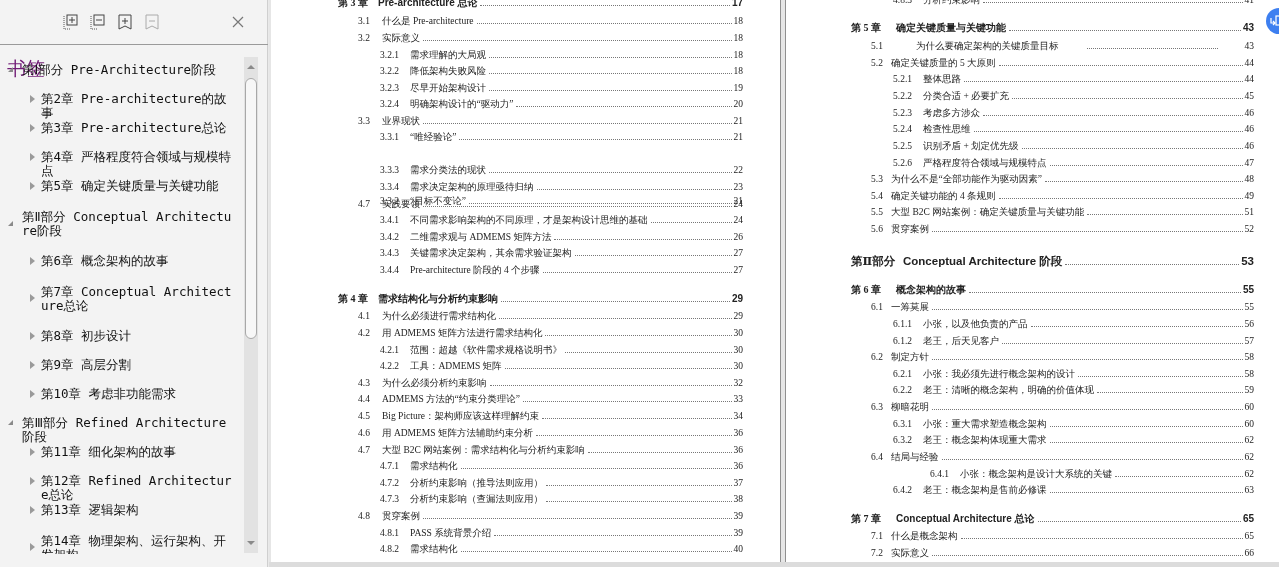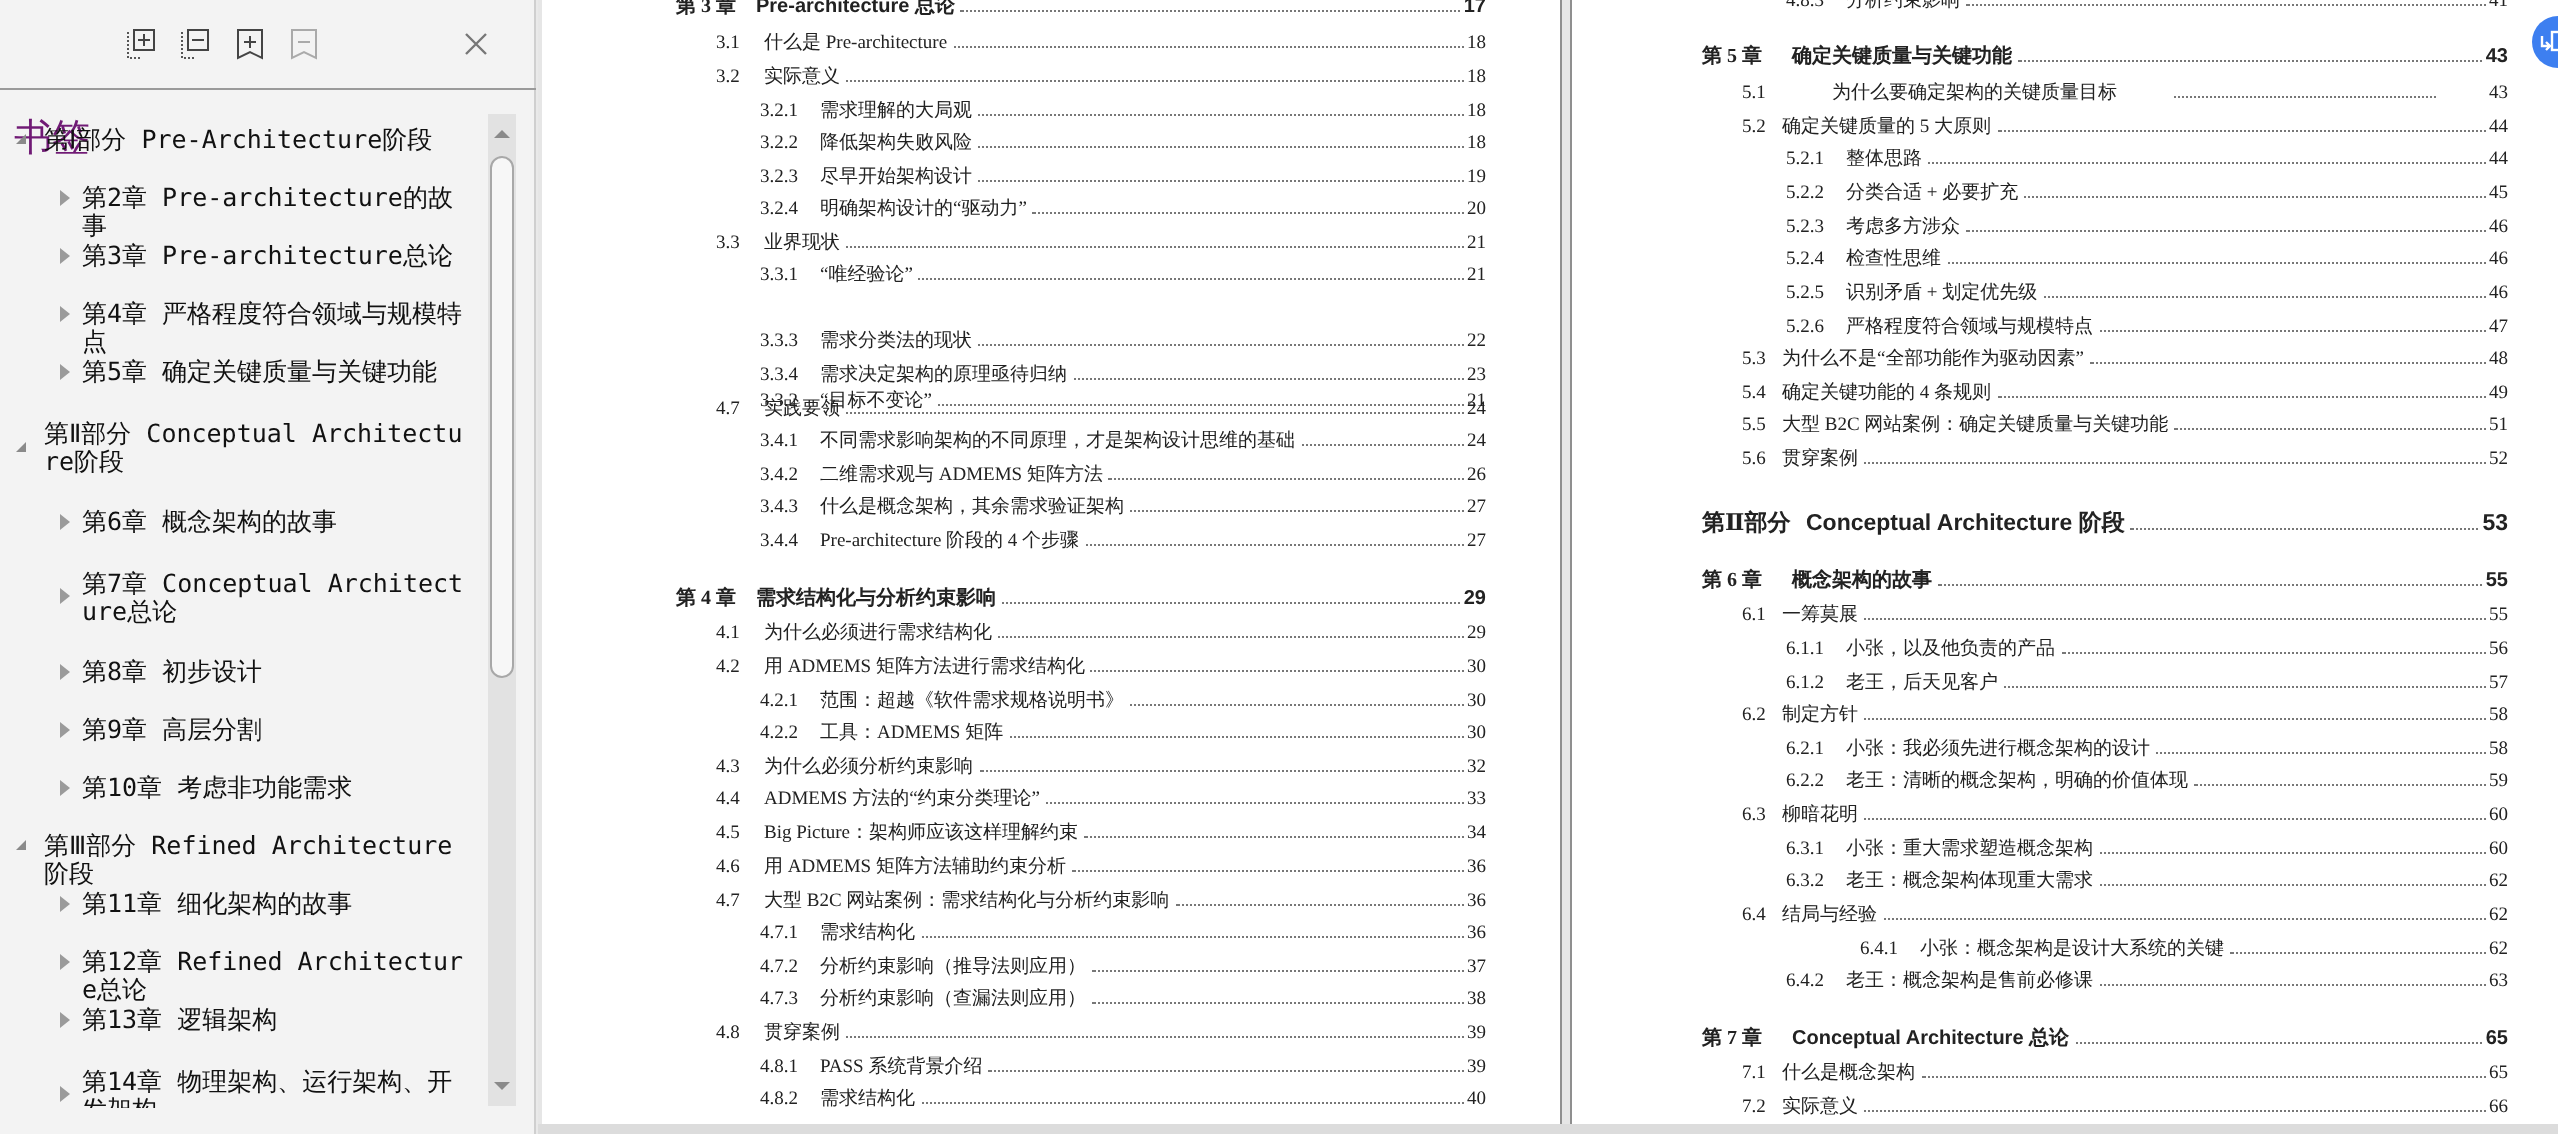--- a/index.html
+++ b/index.html
@@ -300,21 +300,21 @@
         <span class="pg">24</span>
       </div>
       <div class="toc-row sub" style="left: 109px; top: 231px; width: 363px;">
         <span class="num" style="width: 30px;">3.4.2</span>
         <span class="title">二维需求观与 ADMEMS 矩阵方法</span>
         <span class="dots"></span>
         <span class="pg">26</span>
       </div>
       <div class="toc-row sub" style="left: 109px; top: 247px; width: 363px;">
         <span class="num" style="width: 30px;">3.4.3</span>
-        <span class="title">什么是概念架构，其余需求验证架构</span>
+        <span class="title">关键需求决定架构，其余需求验证架构</span>
         <span class="dots"></span>
         <span class="pg">27</span>
       </div>
       <div class="toc-row sub" style="left: 109px; top: 264px; width: 363px;">
         <span class="num" style="width: 30px;">3.4.4</span>
         <span class="title">Pre-architecture 阶段的 4 个步骤</span>
         <span class="dots"></span>
         <span class="pg">27</span>
       </div>
       <div class="toc-row chap" style="left: 67px; top: 292px; width: 405px;">

